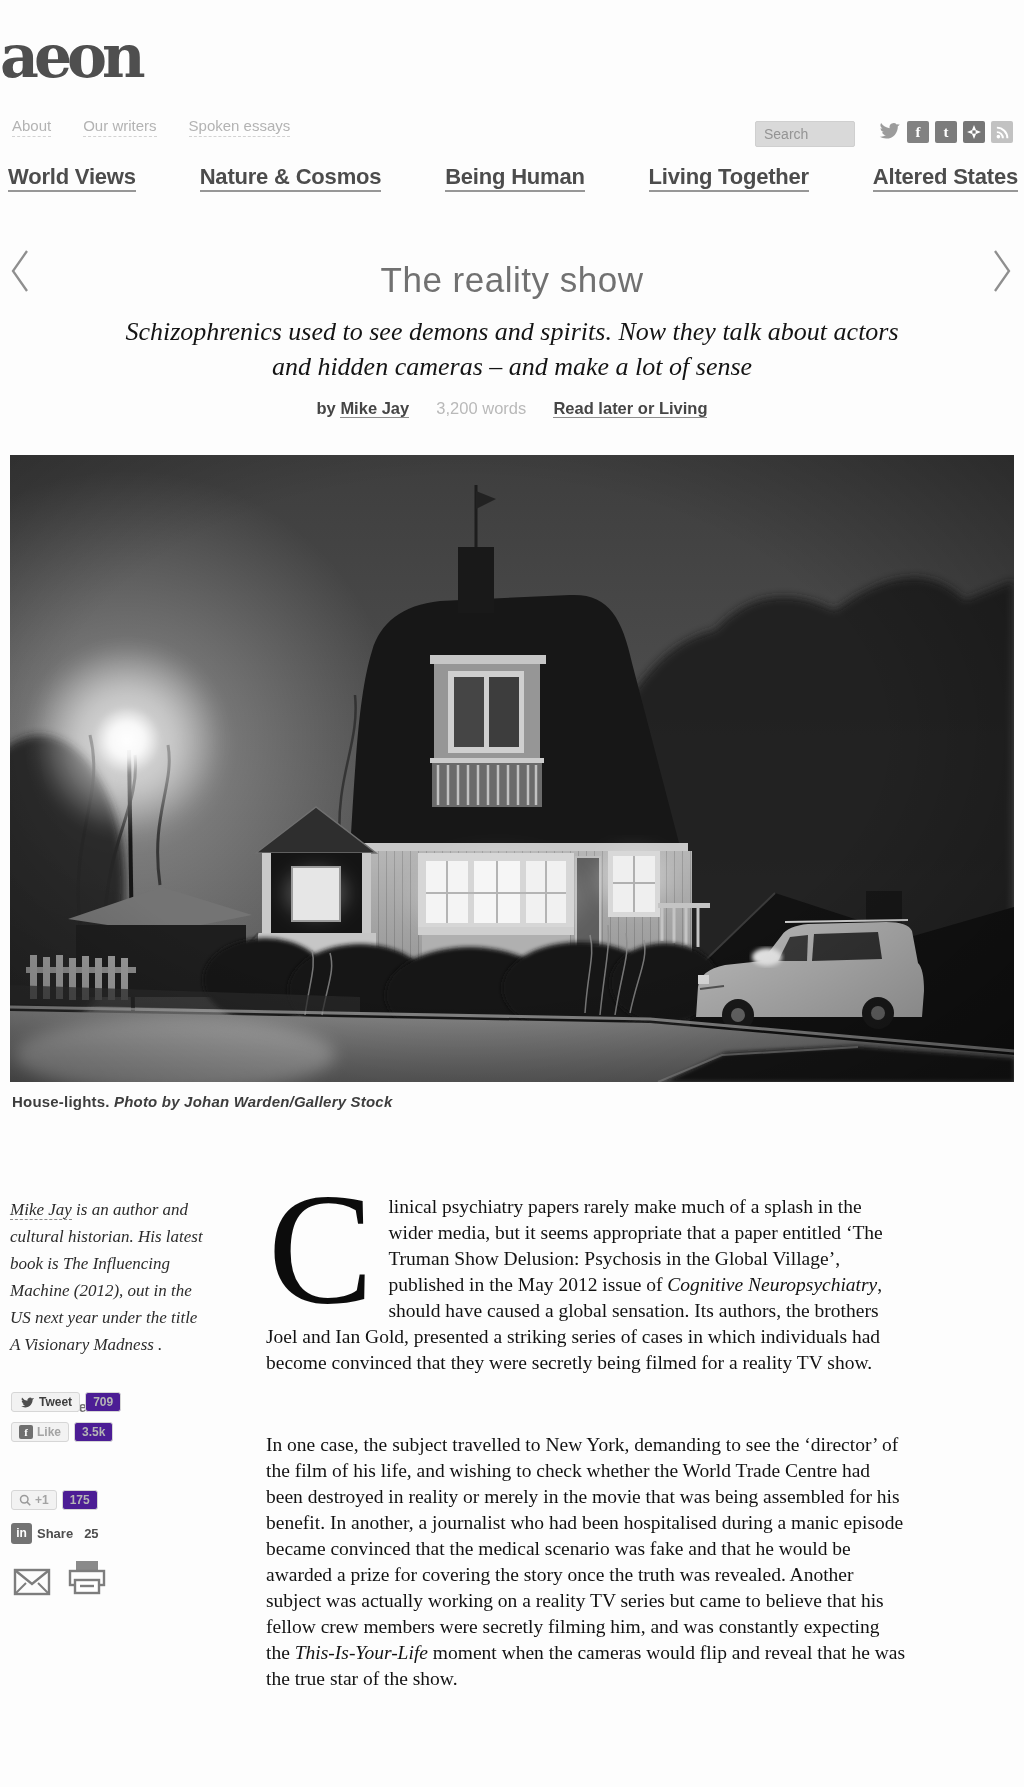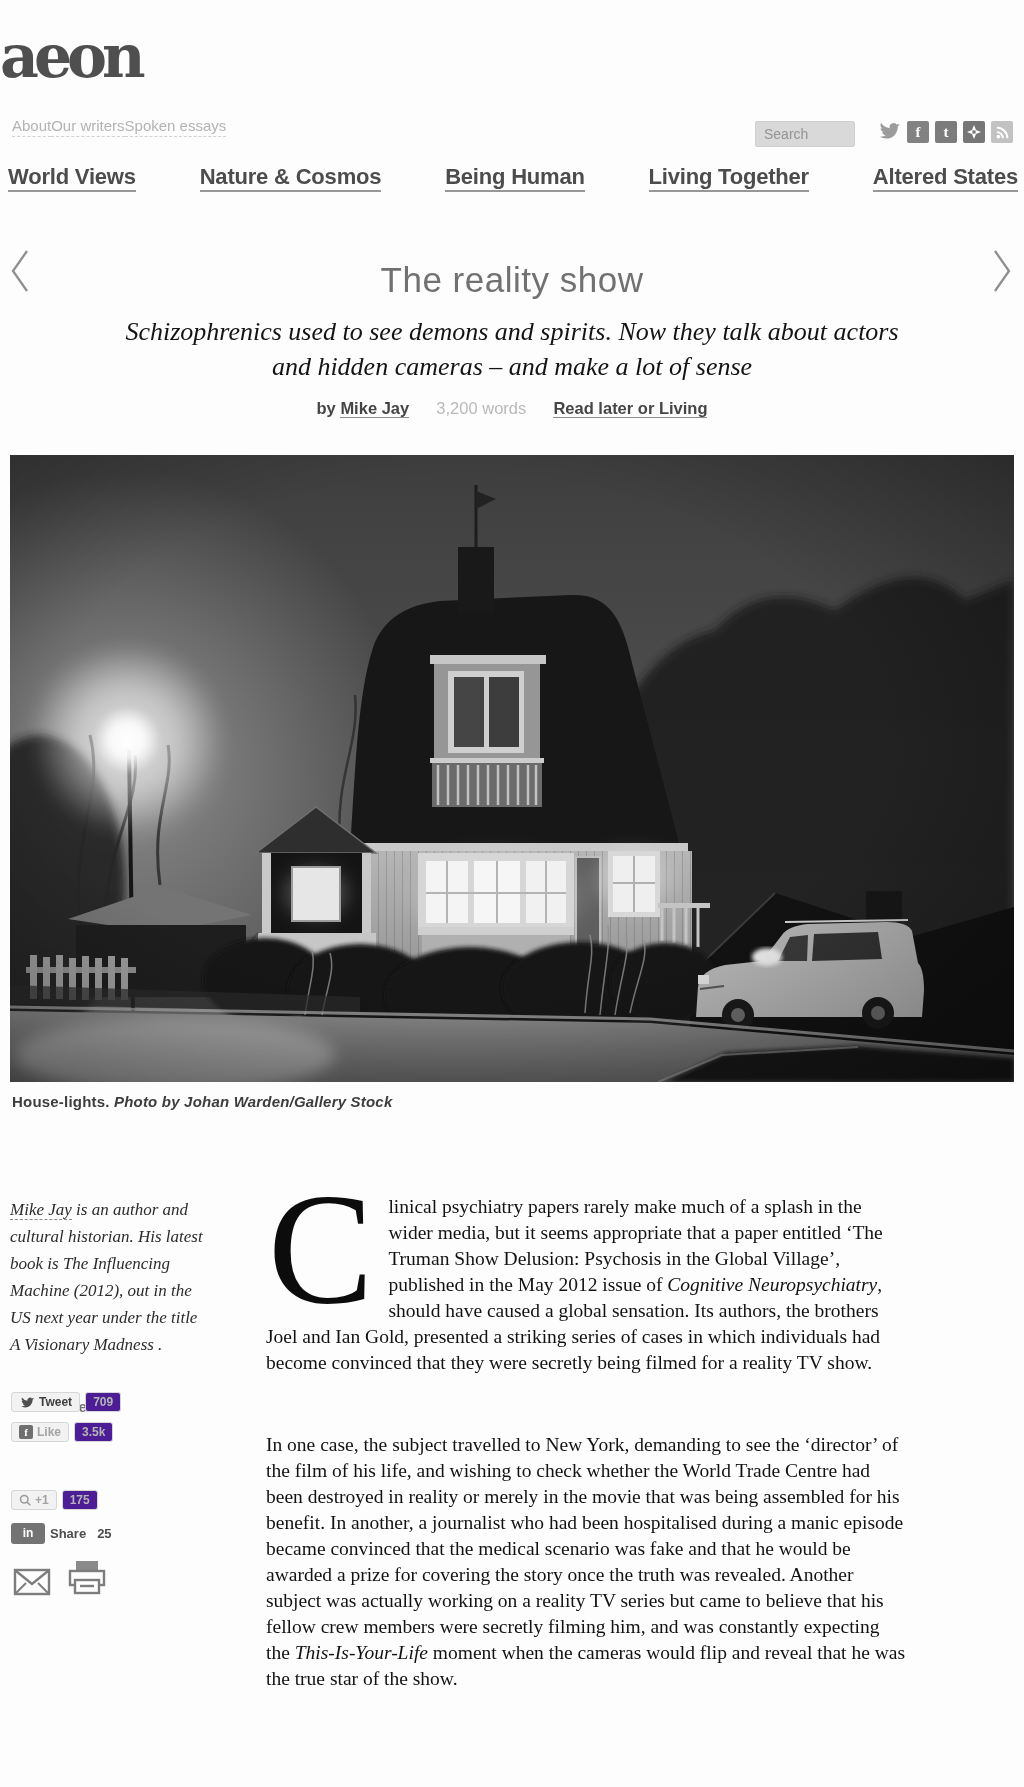--- a/index.html
+++ b/index.html
@@ -11,21 +11,21 @@
     overflow: hidden;
   }
   
   .logo {
     position:absolute; top:16px; left:0; width:100%;
     text-align:left;
     font-family:"DejaVu Serif", serif;
     font-weight:700; font-size:60px; line-height:80px;
     letter-spacing:-5px; color:#4f4f4f;
   }
-  .top-links { position:absolute; top:117px; left:12px; display:flex; }
+  .top-links { position:absolute; top:117px; left:12px; display:flex; gap:32px; }
   .top-link {
     font-size:15px; color:#b3b3b3; text-decoration:none;
     border-bottom:1px dashed #d2d2d2; padding-bottom:2px; cursor:pointer;
   }
   .search-box {
     position:absolute; top:121px; left:755px; width:100px; height:23px;
     background:#d9d9d9; border:1px solid #cfcfcf; border-radius:2px;
     font-size:14px; color:#8f8f8f; padding:12px 8px;
     font-family:"Liberation Sans", sans-serif;
   }
@@ -89,21 +89,21 @@
     padding:2px 7px; font-size:12px; font-weight:700; color:#a3a3a3; cursor:pointer;
   }
   .pill.count { background:#4c1d95; color:#b5b5b5; }
   .pill.dark-label { color:#3e3e3e; }
   .mini-sq {
     width:14px; height:14px; border-radius:2px; background:#6f6f6f;
     color:#fff; font-size:11px; font-weight:700; text-align:center; line-height:14px;
     font-family:"Liberation Serif", serif;
   }
   .li-sq {
-    width:34px; height:21px; border-radius:3px; background:#737373;
+    width:21px; height:21px; border-radius:3px; background:#737373;
     color:#fff; font-size:12px; font-weight:700; text-align:center; line-height:21px; cursor:pointer;
   }
   .plain-count { font-size:13px; font-weight:700; color:#4d4d4d; margin-left:6px; }
   .li-label { font-size:13px; font-weight:700; color:#4d4d4d; cursor:pointer; }
   .util-icons { position:absolute; top:1560px; left:13px; display:flex; gap:16px; align-items:flex-end; }
   .util-icons svg { cursor:pointer; }
   
   .article {
     position:absolute; top:1194px; left:266px; width:640px;
     font-family:"Liberation Serif", serif;

